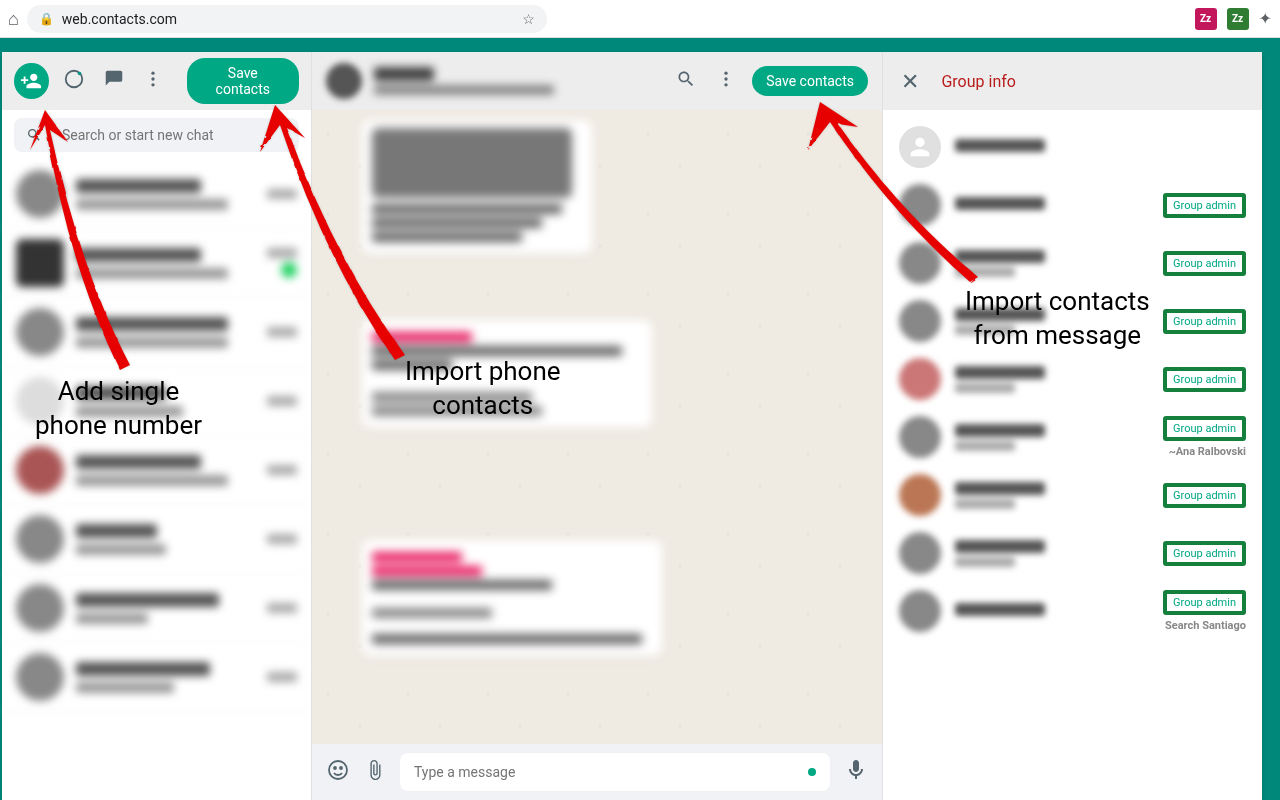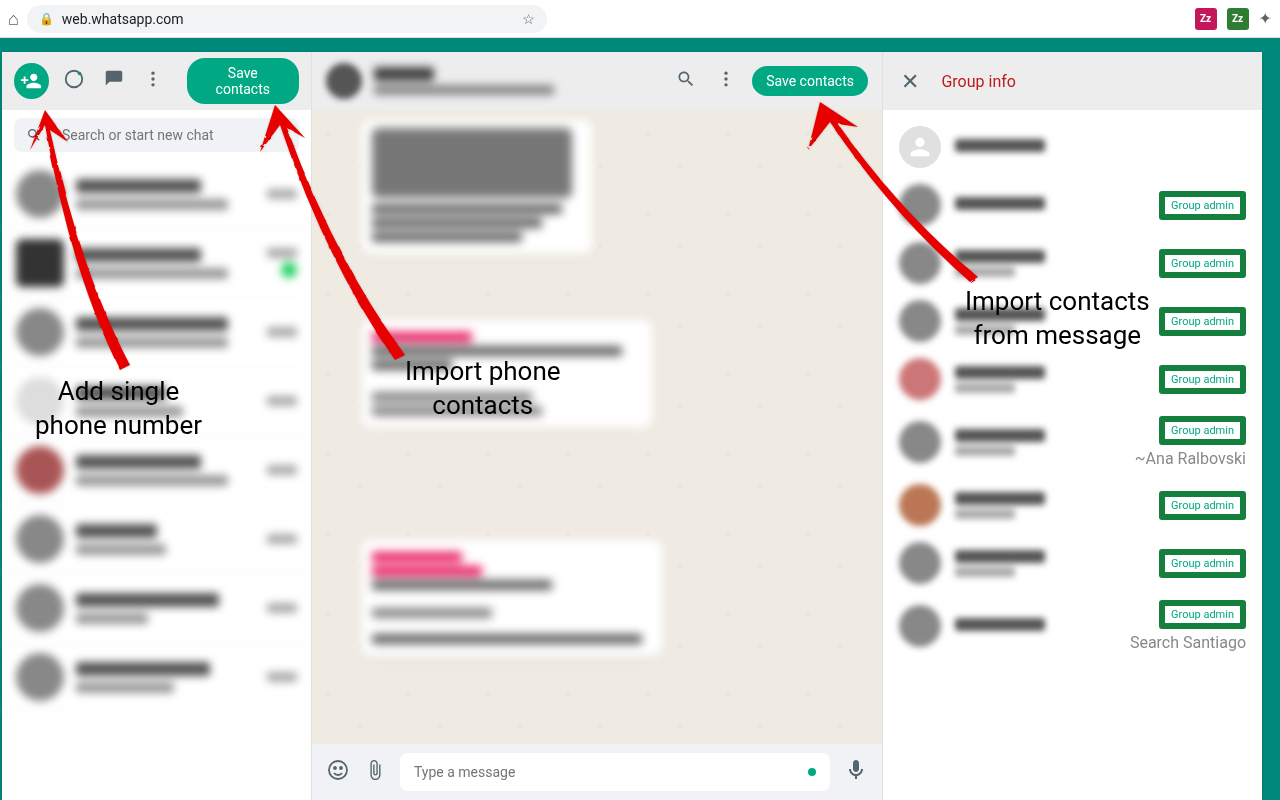--- a/index.html
+++ b/index.html
@@ -71,38 +71,38 @@
 .right-title { font-size: 16px; color: #b91c1c; }
 .right-body { flex: 1; overflow: hidden; padding-top: 8px; }
 .member { display: flex; align-items: center; padding: 8px 16px; gap: 14px; }
 .member-avatar { width: 42px; height: 42px; border-radius: 50%; background: #888; filter: blur(3px); }
 .member-avatar.empty { background: #e0e0e0; filter: none; display: flex; align-items: center; justify-content: center; }
 .member-avatar.empty svg { fill: #fff; }
 .member-info { flex: 1; filter: blur(3px); }
 .member-name { height: 13px; background: #555; width: 90px; border-radius: 3px; margin-bottom: 4px; }
 .member-sub { height: 10px; background: #aaa; width: 60px; border-radius: 2px; }
 .member-meta { display: flex; flex-direction: column; align-items: flex-end; gap: 4px; }
-.admin-badge { border: 6px solid #15803d; color: #00a884; font-size: 11px; padding: 2px 6px; border-radius: 3px; }
-.meta-sub { font-size: 16px; color: #888; }
+.admin-badge { border: 4px solid #15803d; color: #00a884; font-size: 11px; padding: 2px 6px; border-radius: 3px; }
+.meta-sub { font-size: 11px; color: #888; font-weight: bold; }
 
 
 .annotation { position: absolute; z-index: 100; font-size: 26px; color: #000; text-align: center; line-height: 1.3; pointer-events: none; }
 .arrow { position: absolute; z-index: 99; pointer-events: none; }
 .arrow svg { filter: drop-shadow(0 0 1px rgba(0,0,0,.2)); }
 </style>
 </head>
 <body>
 
 <div class="browser-bar">
   <div class="nav-icons">
     <span class="home-icon">⌂</span>
   </div>
   <div class="address">
     <span class="lock">🔒</span>
-    <span class="url">web.whatsapp.com</span>
+    <span class="url">web.contacts.com</span>
     <span class="star">☆</span>
   </div>
   <div class="ext-icons">
     <div class="ext-icon zz1">Zz</div>
     <div class="ext-icon zz2">Zz</div>
     <span class="puzzle">✦</span>
   </div>
 </div>
 
 <div class="teal-band"></div>

